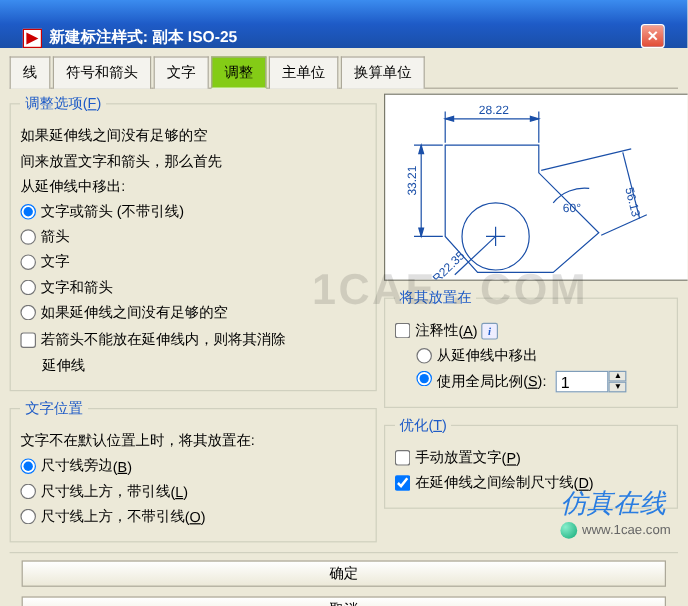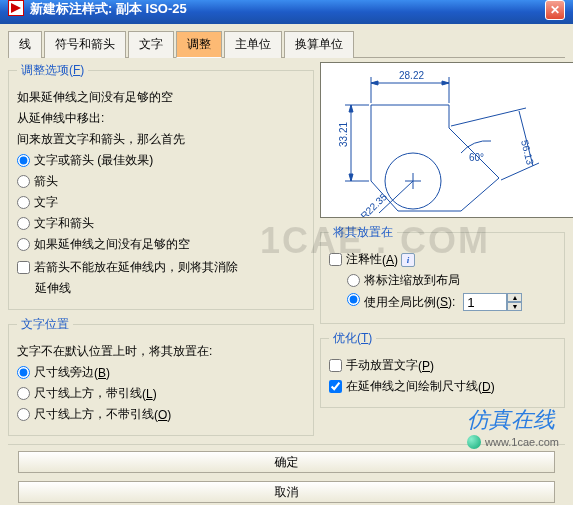--- a/index.html
+++ b/index.html
@@ -1,25 +1,25 @@
 <!DOCTYPE html>
 <html><head>
 <meta charset="utf-8">
 <style>
 * { box-sizing: border-box; margin: 0; padding: 0; }
 body { font-family: "Microsoft YaHei", SimSun, sans-serif; font-size: 12px; background: #ece9d8; width: 573px; height: 505px; overflow: hidden; }
-.titlebar { height: 24px; background: linear-gradient(to bottom, #3b8cef 0%, #1e5bc7 50%, #1a4fa8 100%); display: flex; align-items: flex-start; padding: 0 8px; }
+.titlebar { height: 40px; background: linear-gradient(to bottom, #3b8cef 0%, #1e5bc7 50%, #1a4fa8 100%); display: flex; align-items: flex-end; padding: 0 19px; }
 .titlebar .icon { width: 16px; height: 16px; background: #fff; border: 1px solid #c00; position: relative; margin-right: 6px; }
 .titlebar .icon::after { content: ""; position: absolute; left: 2px; top: 2px; width: 0; height: 0; border-left: 10px solid #c00; border-top: 5px solid transparent; border-bottom: 5px solid transparent; }
 .titlebar .title { color: #fff; font-weight: bold; font-size: 13px; flex: 1; }
 .closebtn { width: 20px; height: 20px; background: linear-gradient(to bottom, #f5a191, #e14b34); border: 1px solid #fff; border-radius: 3px; color: #fff; display: flex; align-items: center; justify-content: center; font-weight: bold; cursor: pointer; }
 .content { padding: 6px 8px; }
 .tabs { display: flex; border-bottom: 1px solid #aca899; margin-bottom: 4px; }
 .tab { padding: 4px 10px; border: 1px solid #aca899; border-bottom: none; background: #f4f3ee; margin-right: 2px; cursor: pointer; position: relative; top: 1px; }
-.tab.active { background: #fdba74; border-bottom: 1px solid #fcfcfe; z-index: 1; }
+.tab.active { background: #84cc16; border-bottom: 1px solid #fcfcfe; z-index: 1; }
 .row { display: flex; gap: 6px; }
 .left { flex: 1; min-width: 0; }
 .right { width: 245px; }
 fieldset { border: 1px solid #d0d0bf; border-radius: 0; padding: 6px 8px 8px; margin-bottom: 6px; }
 legend { color: #1e5bc7; padding: 0 4px; }
 legend .hk { text-decoration: underline; }
 .line { margin: 4px 0; display: flex; align-items: center; }
 input[type=radio], input[type=checkbox] { margin-right: 4px; }
 .preview { width: 260px; height: 156px; border: 1px solid #7a7a6b; background: #fff; margin-bottom: 6px; }
 .watermark { position: absolute; top: 220px; left: 260px; font-size: 36px; color: rgba(0,0,0,0.12); font-weight: bold; font-family: Arial; pointer-events: none; letter-spacing: 2px; }
@@ -53,25 +53,25 @@
     <div class="tab active">调整</div>
     <div class="tab">主单位</div>
     <div class="tab">换算单位</div>
   </div>
 
   <div class="row">
     <div class="left">
       <fieldset>
         <legend><span>调整选项</span>(<span class="hk">F</span>)</legend>
         <div class="line">如果延伸线之间没有足够的空</div>
+        <div class="line">间来放置文字和箭头，那么首先</div>
         <div class="line">从延伸线中移出:</div>
-        <div class="line">间来放置文字和箭头，那么首先</div>
         <label class="line">
             <input type="radio" name="fit" checked="" style="">
-            <span>文字或箭头 (最佳效果)</span>
+            <span>文字或箭头 (不带引线)</span>
           </label>
         <label class="line">
             <input type="radio" name="fit" style="">
             <span>箭头</span>
           </label>
         <label class="line">
             <input type="radio" name="fit" style="">
             <span>文字</span>
           </label>
         <label class="line">
@@ -128,21 +128,21 @@
           <text x="200" y="78" font-size="10" fill="#1a4fa8" transform="rotate(76 200 78)">56.13</text>
           <text x="40" y="152" font-size="10" fill="#1a4fa8" transform="rotate(-44 48 150)">R22.35</text>
         </svg>
       </div>
 
       <fieldset>
         <legend>将其放置在</legend>
         <label class="line"><input type="checkbox" style=""><span>注释性</span>(<u>A</u>)<span class="infoicon">i</span></label>
         <label class="line indent">
             <input type="radio" name="sc" style="">
-            <span>将标注缩放到布局</span>
+            <span>从延伸线中移出</span>
           </label>
         <div class="line indent">
           <label><input type="radio" name="sc" checked="" style=""><span>使用全局比例</span>(<u>S</u>):</label>
           <span class="spin" style="margin-left:8px;">
             <input type="text" value="1" style="">
             <span class="spinbtns">
                 <div>▲</div>
                 <div>▼</div>
               </span>
           </span>

